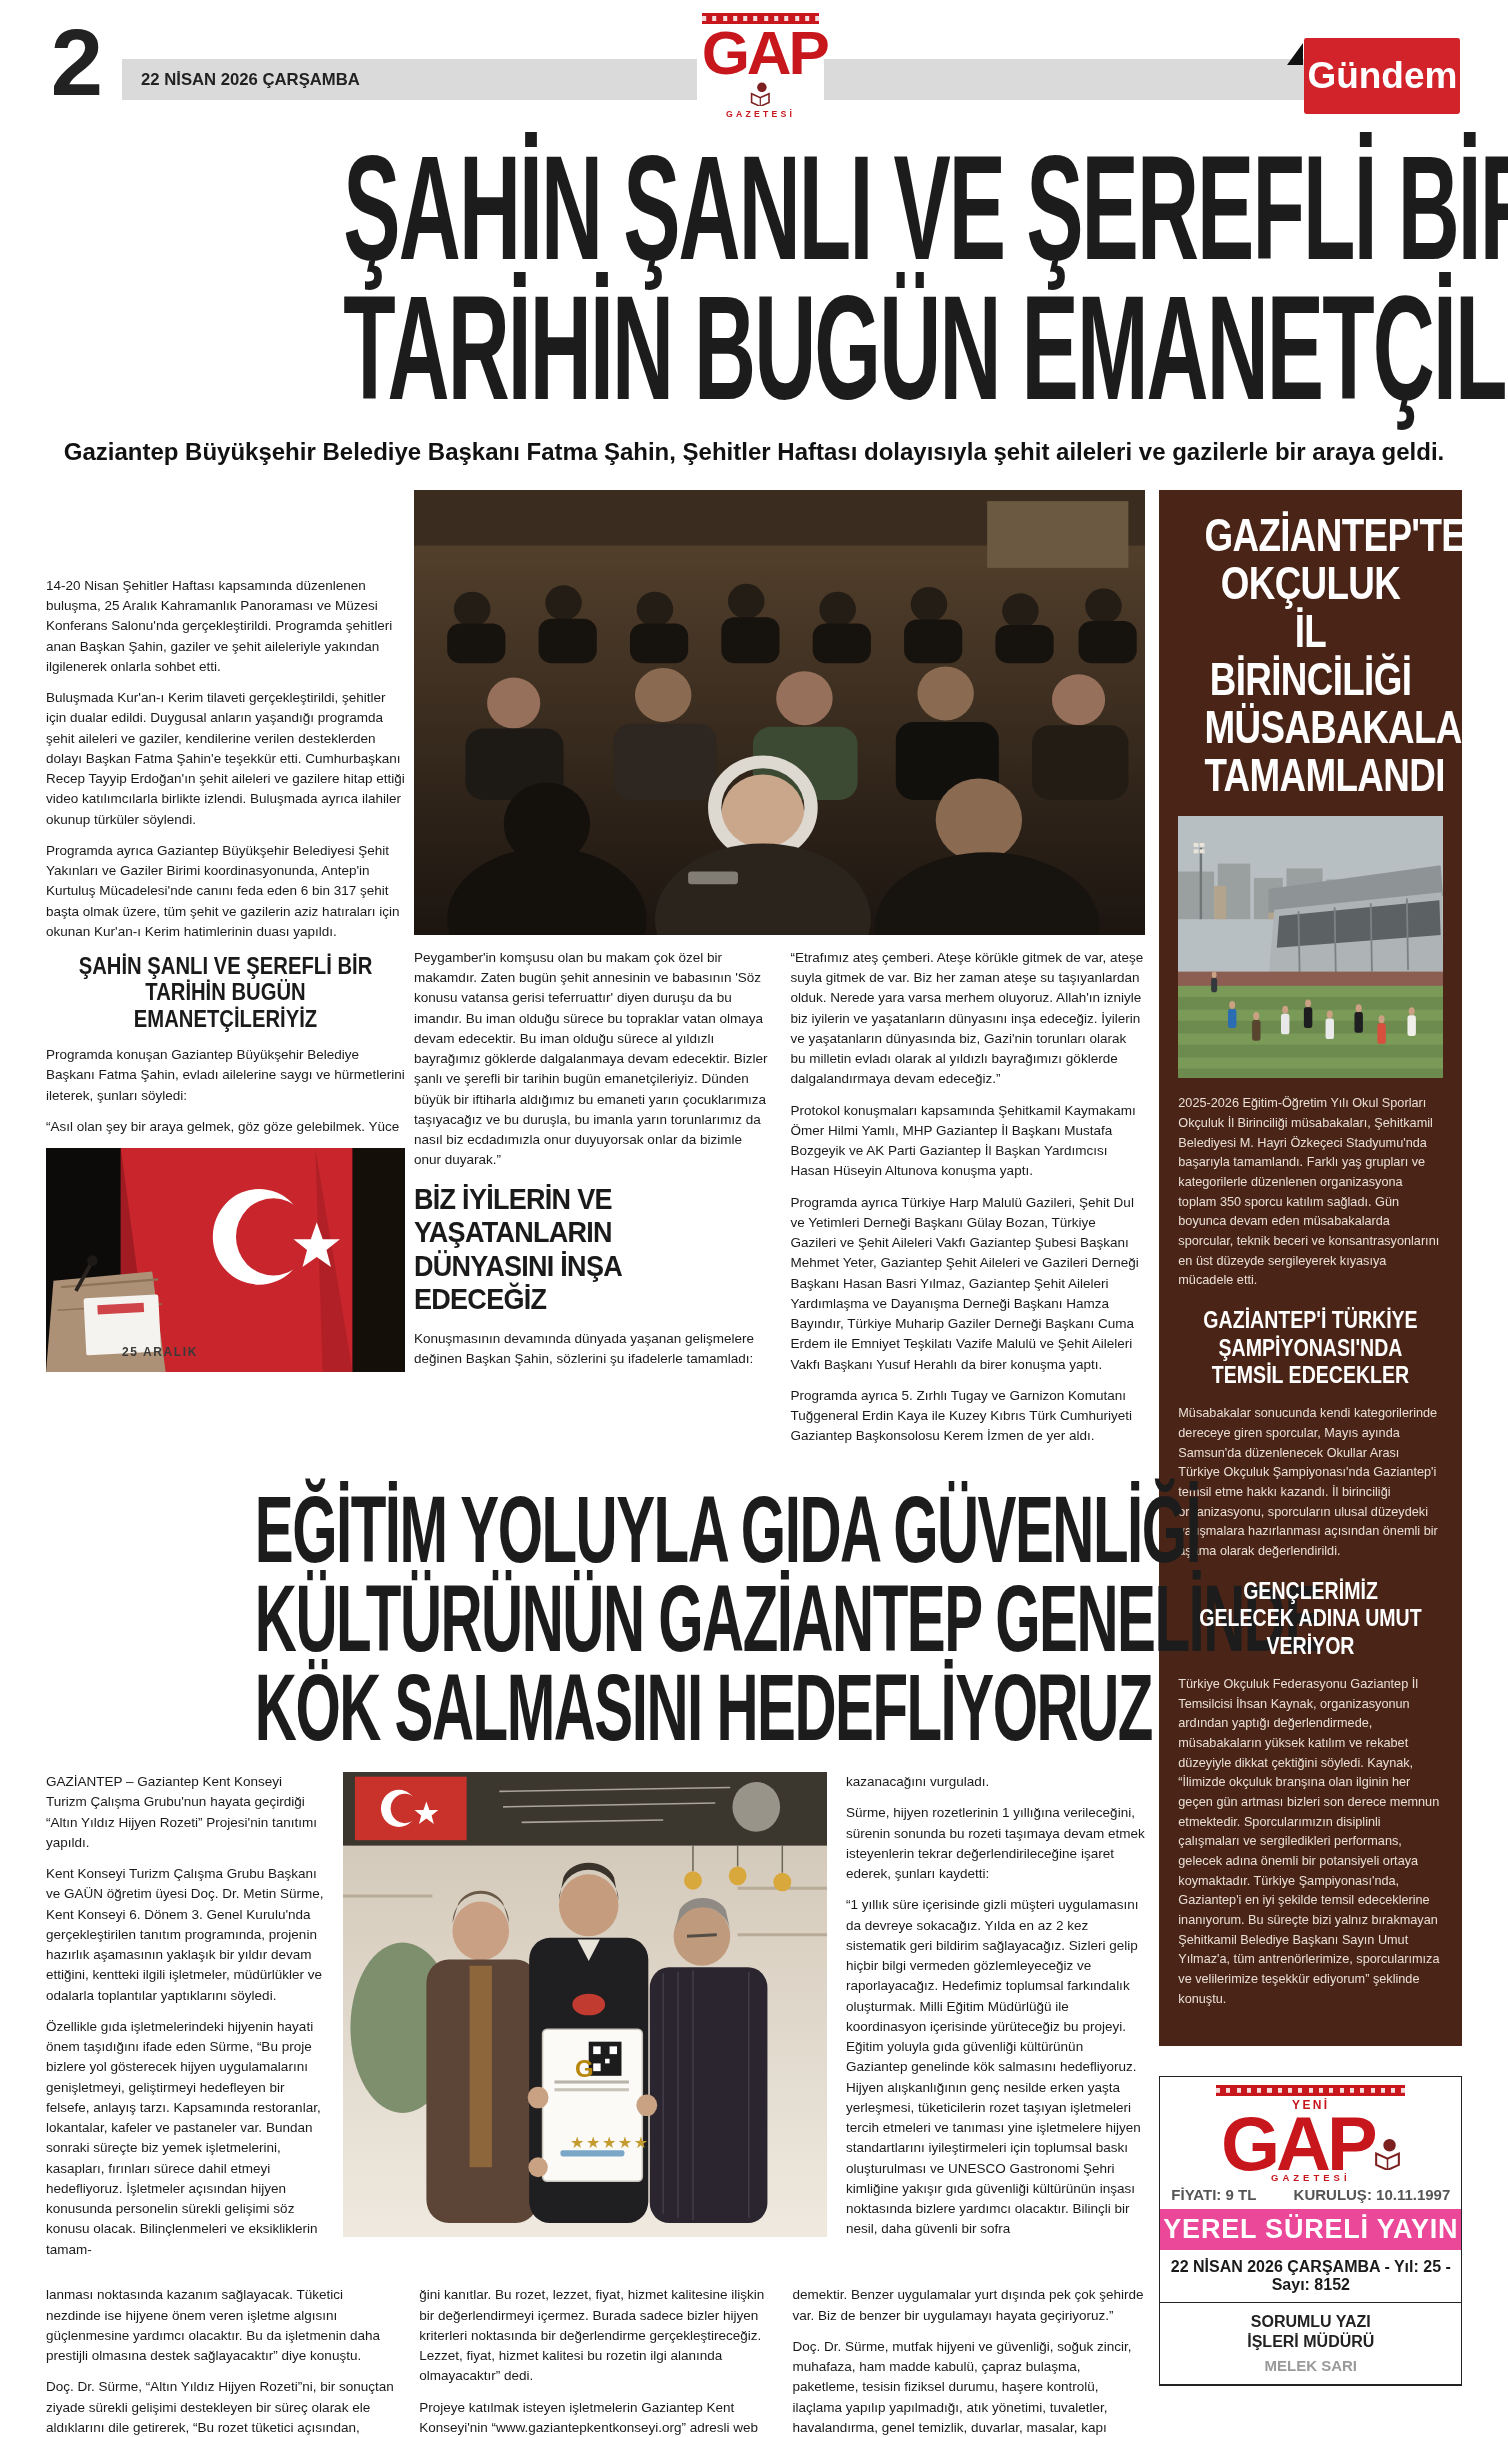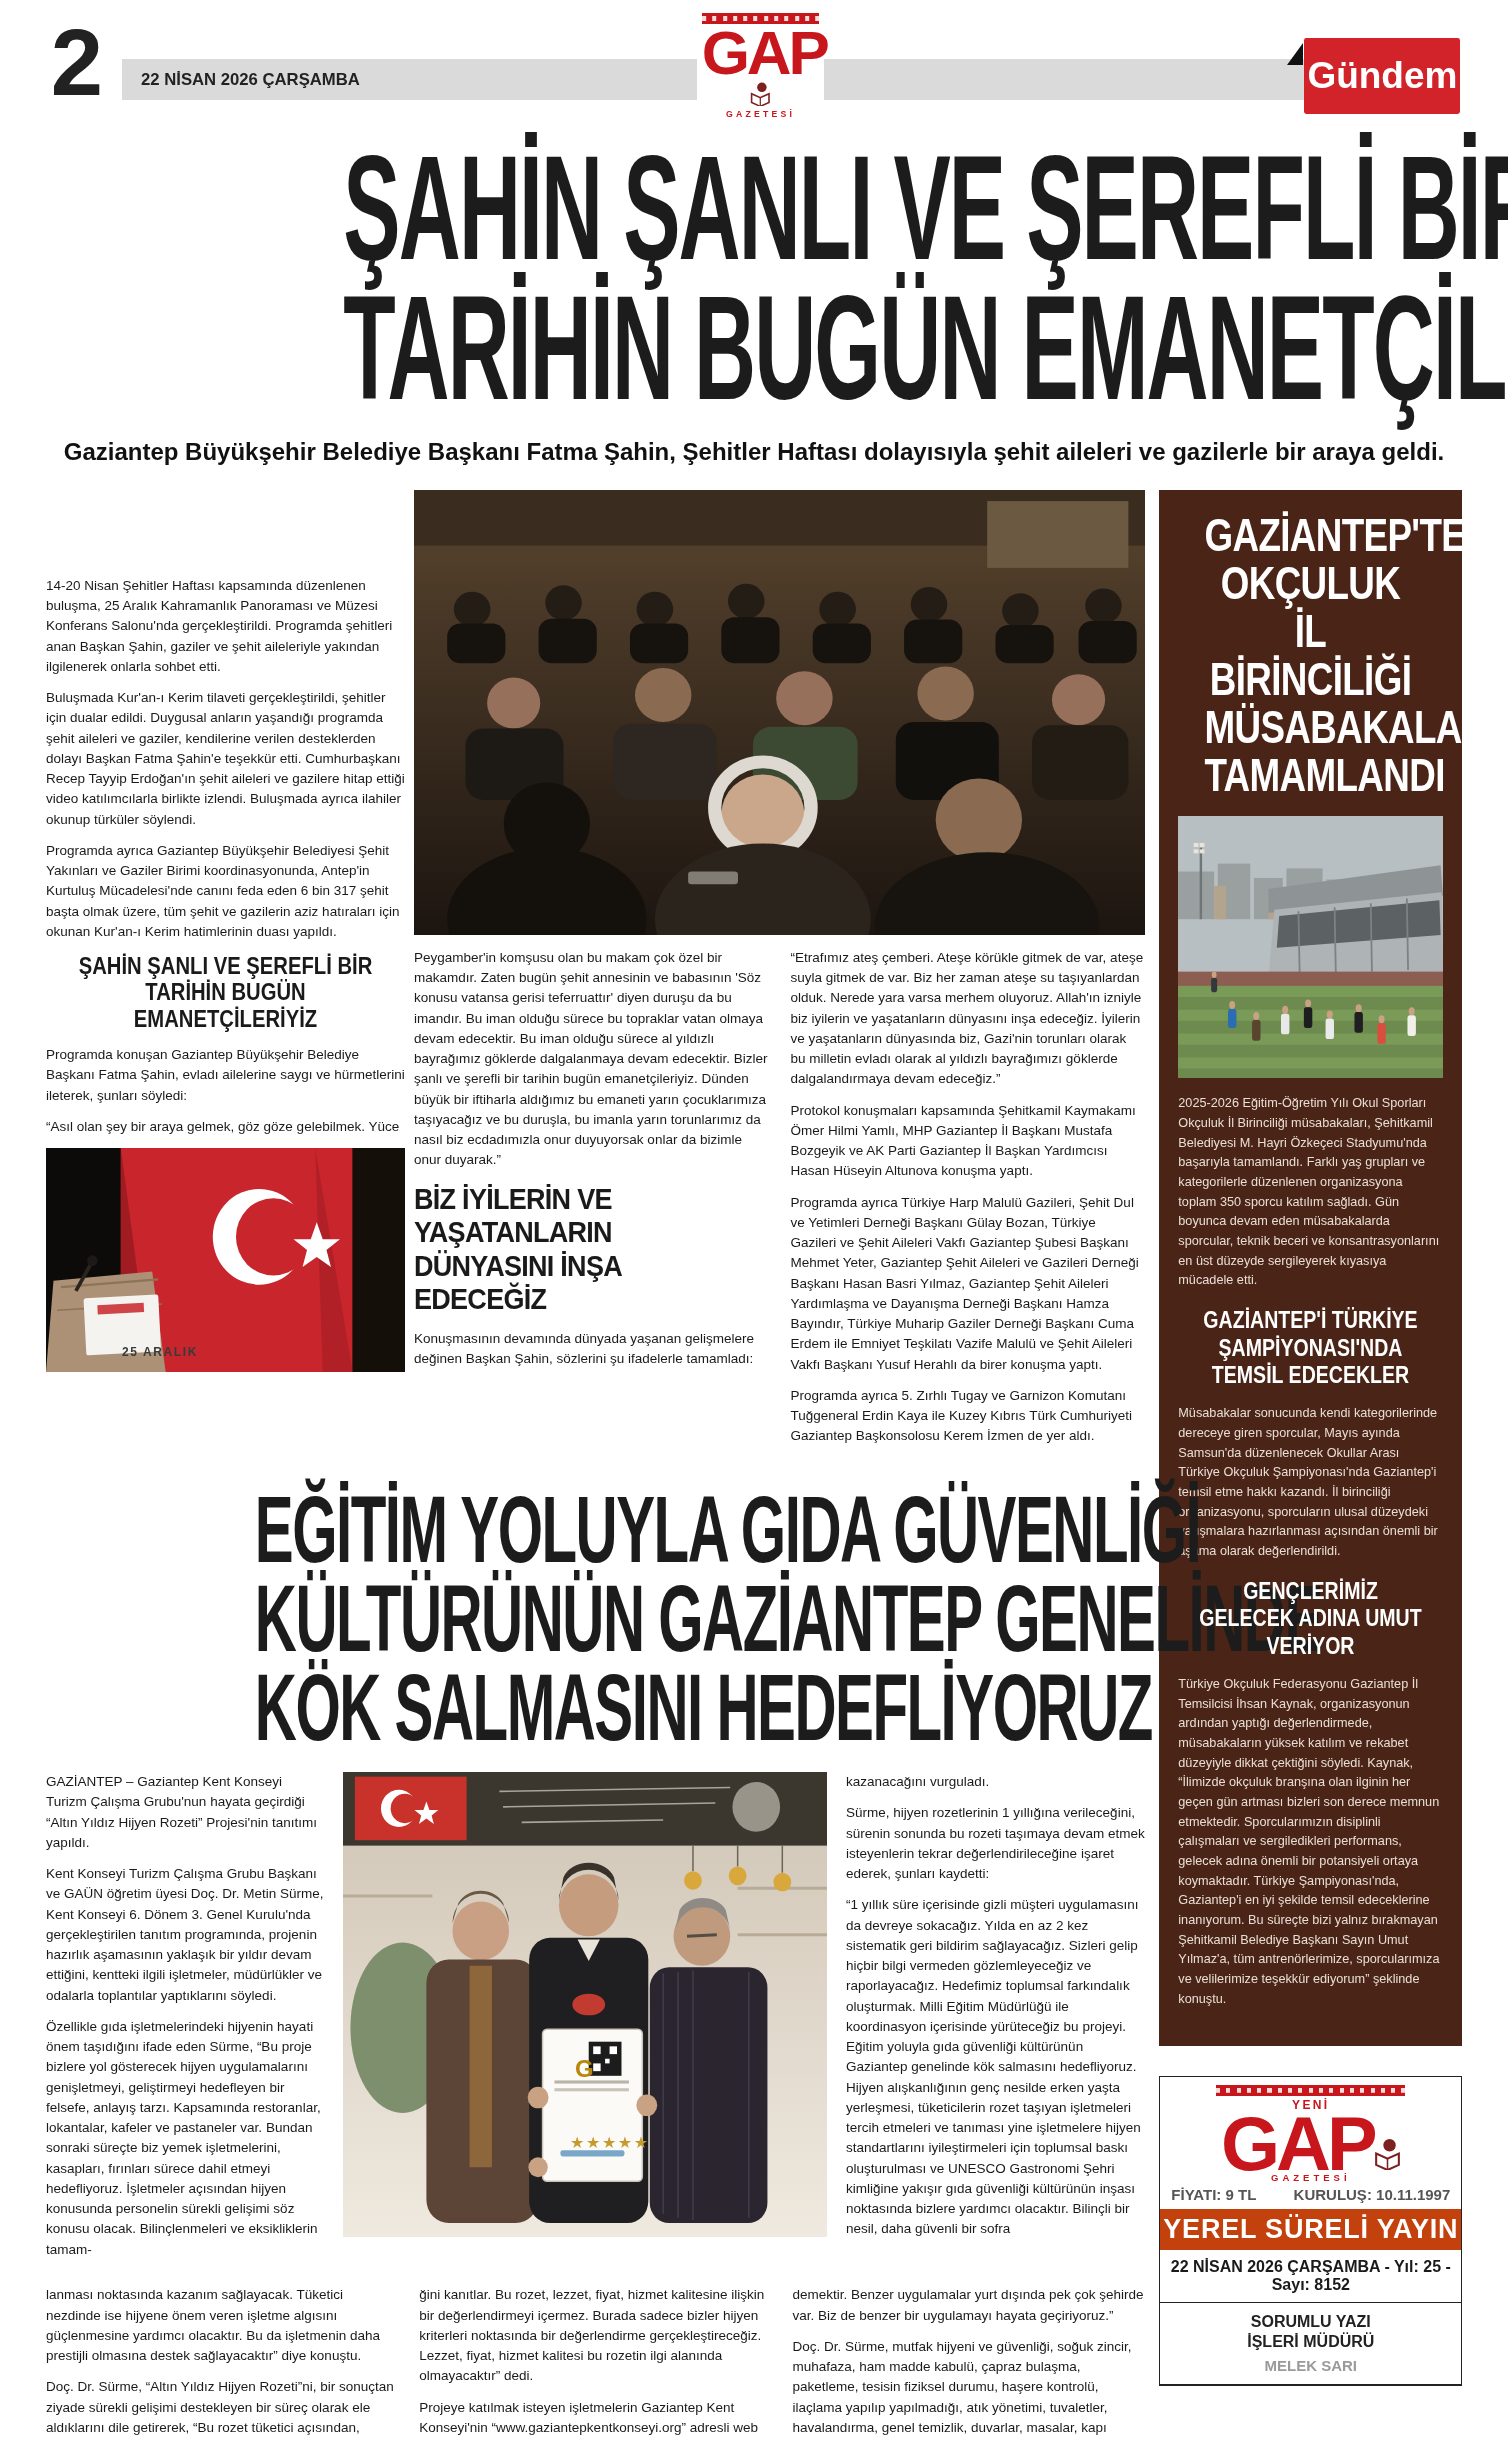--- a/index.html
+++ b/index.html
@@ -65,21 +65,21 @@
   .plaque-stars { position:absolute; left:227px; top:359px; color:#c59a2f; font-size:16px; letter-spacing:1.6px; }
   .plaque-g { position:absolute; left:232px; top:279px; color:#b8860b; font-size:24px; font-weight:bold; }
 
   
   .masthead { border:1.6px solid #222; margin-top:30px; text-align:center; }
   .mh-logo { padding:8px 56px 1.6px 56px; }
   .mh-yeni { font-size:12px; font-weight:bold; color:#c8161d; letter-spacing:2.4px; }
   .mh-gap { font-size:76px; font-weight:bold; color:#c8161d; letter-spacing:-4px; line-height:.85; }
   .mh-sub { font-size:9.5px; font-weight:bold; color:#c8161d; letter-spacing:4px; margin-top:-4.8px; }
   .mh-pricerow { display:flex; justify-content:space-between; padding:1.6px 11px 6.4px 11px; font-size:15px; font-weight:bold; color:#555; }
-  .mh-graybar { background:#c2410c; color:#fff; font-size:27px; font-weight:bold; padding:4.8px 0; letter-spacing:0.8px; }
+  .mh-graybar { background:#ec4899; color:#fff; font-size:27px; font-weight:bold; padding:4.8px 0; letter-spacing:0.8px; }
   .mh-dateline { font-size:16px; font-weight:bold; padding:8px 3.2px; border-bottom:1.6px solid #222; }
   .mh-block { padding:9.5px 8px; border-bottom:1.6px solid #222; }
   .mh-title { font-size:16px; font-weight:bold; color:#222; line-height:1.25; }
   .mh-name { font-size:15px; font-weight:bold; color:#9a9a9a; margin-top:4.8px; }
 </style>
 </head>
 <body>
 
 <div class="page">
 

